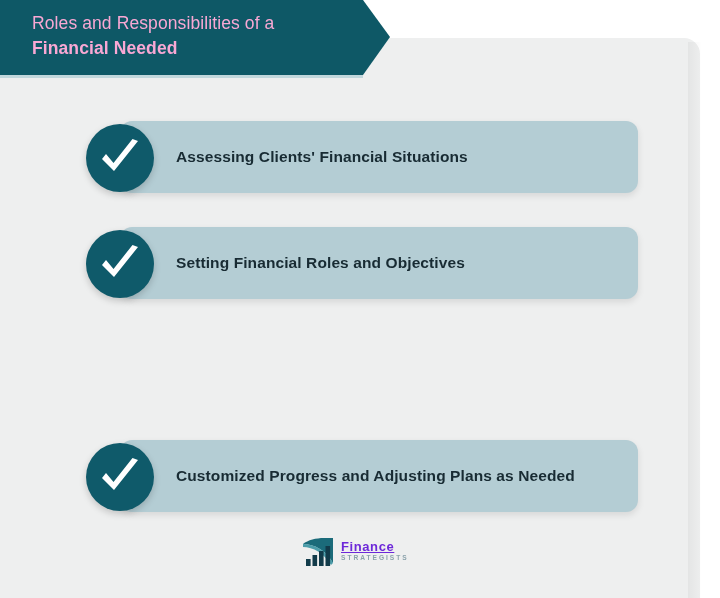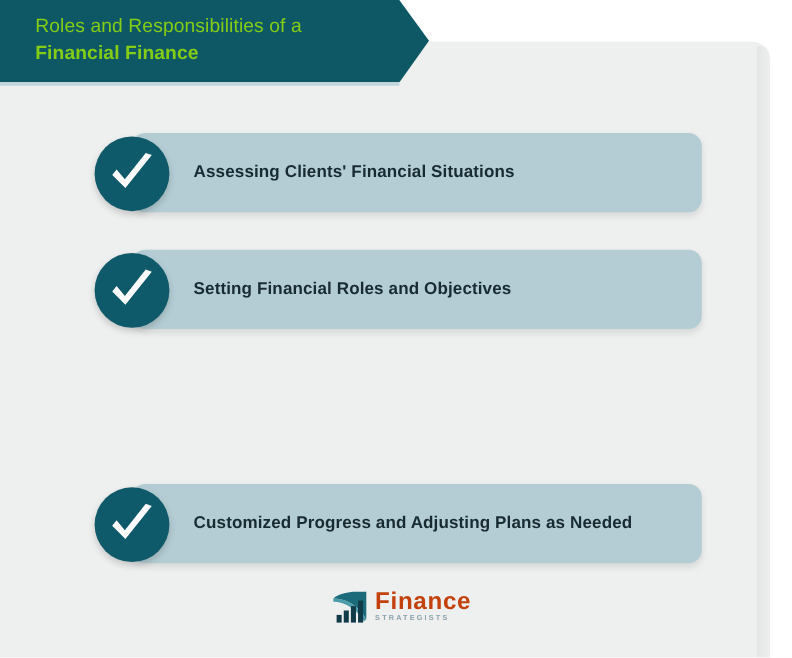--- a/index.html
+++ b/index.html
@@ -51,21 +51,21 @@
     top: 0px;
     width: 390px;
     height: 75px;
     background: #0e5866;
     -webkit-clip-path: polygon(0 0, 363px 0, 390px 37px, 363px 75px, 0 75px);
     clip-path: polygon(0 0, 363px 0, 390px 37px, 363px 75px, 0 75px);
     box-sizing: border-box;
     padding: 11px 0 0 32px;
   }
   .header-line {
-    color: #84cc16;
+    color: #f9a8d4;
     font-size: 17.5px;
     line-height: 25px;
     letter-spacing: 0.1px;
     white-space: nowrap;
   }
   .header-line.light { font-weight: 400; }
   .header-line.bold  { font-weight: 700; }
 
   
   .banner-underline {
@@ -148,44 +148,45 @@
     height: 32px;
     flex: 0 0 auto;
   }
   .logo-words {
     display: flex;
     flex-direction: column;
     justify-content: center;
     line-height: 1;
   }
   .logo-title {
-    color: #c2410c;
-    font-size: 22px;
+    color: #6d28d9;
+    font-size: 13px;
     font-weight: 700;
     letter-spacing: 0.6px;
+    text-decoration: underline;
   }
   .logo-sub {
     color: #8ba2ab;
     font-size: 6.6px;
     font-weight: 700;
     letter-spacing: 2.0px;
     margin-top: 2px;
   }
 </style>
 </head>
 <body>
 
 <div id="infographic">
 
   <div class="content-panel"></div>
   <div class="panel-shadow"></div>
 
   <div class="header-banner">
     <div class="header-line light">Roles and Responsibilities of a</div>
-    <div class="header-line bold">Financial Finance</div>
+    <div class="header-line bold">Financial Needed</div>
   </div>
   <div class="banner-underline"></div>
 
   <div class="list">
 
     <div class="row" style="top:121px;">
       <div class="row-bar"></div>
       <div class="check-badge">
         <svg viewBox="0 0 44 40" xmlns="http://www.w3.org/2000/svg" aria-hidden="true">
           <path d="M4 21 L16 33 L40 3 L34.5 1 L15.5 25 L8 16 Z" fill="#ffffff"></path>

